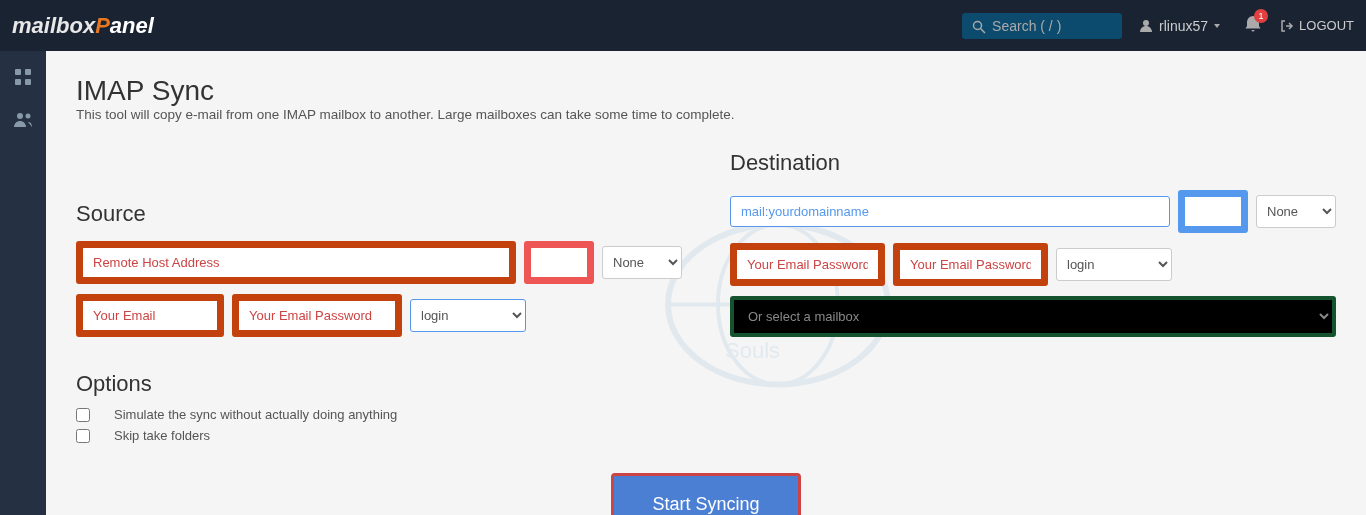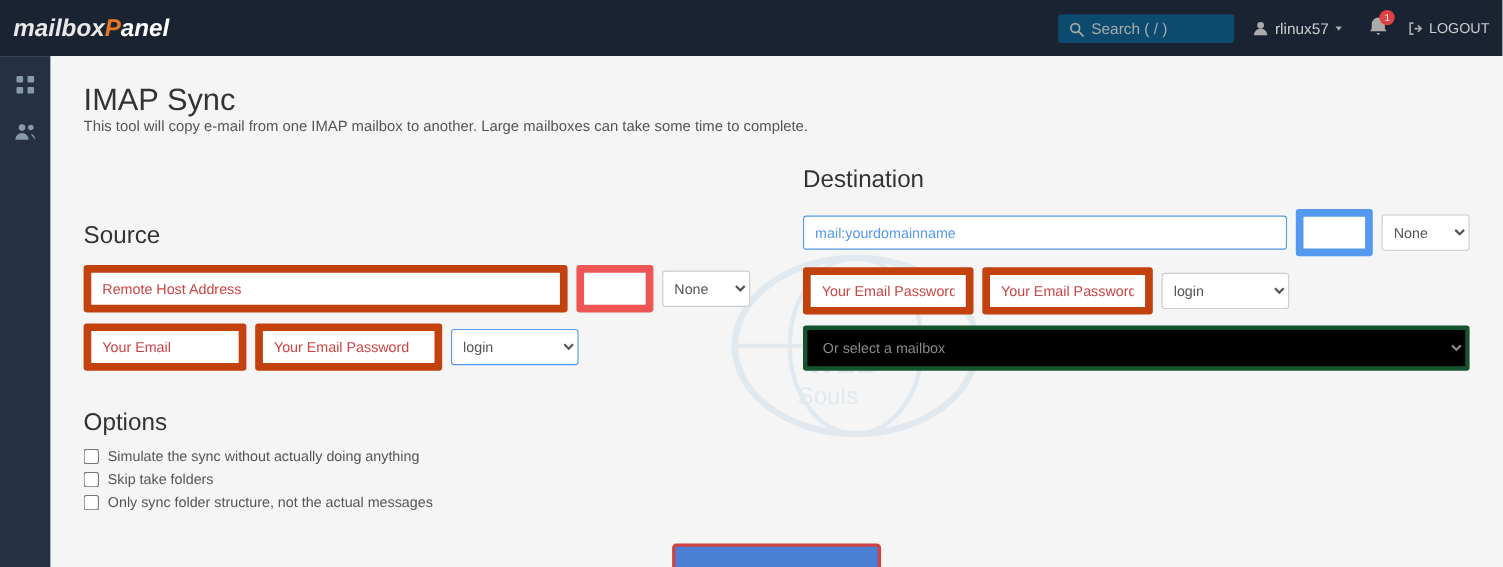--- a/index.html
+++ b/index.html
@@ -198,21 +198,21 @@
     }
     .options-title {
       font-size: 22px;
       font-weight: 300;
       color: #333;
       margin-bottom: 10px;
     }
     .option-item {
       display: flex;
       align-items: center;
-      gap: 8px;
+      gap: 24px;
       margin-bottom: 6px;
       color: #555;
       font-size: 13px;
     }
     .option-item input[type="checkbox"] {
       border: 1px solid #ccc;
       width: 14px;
       height: 14px;
     }
     .start-btn {
@@ -379,24 +379,20 @@
       <div class="options-section">
         <h2 class="options-title">Options</h2>
         <div class="option-item">
           <input type="checkbox" style="">
           <span>Simulate the sync without actually doing anything</span>
         </div>
         <div class="option-item">
           <input type="checkbox" style="">
           <span>Skip take folders</span>
         </div>
-        <div class="option-item">
-          <input type="checkbox" style="">
-          <span>Only sync folder structure, not the actual messages</span>
-        </div>
       </div>
 
       <div style="display:flex; justify-content:center; margin-top:30px; position:relative; z-index:1;">
         <button class="start-btn">Start Syncing</button>
       </div>
 
     </div>
   </main>
 </div>
 

